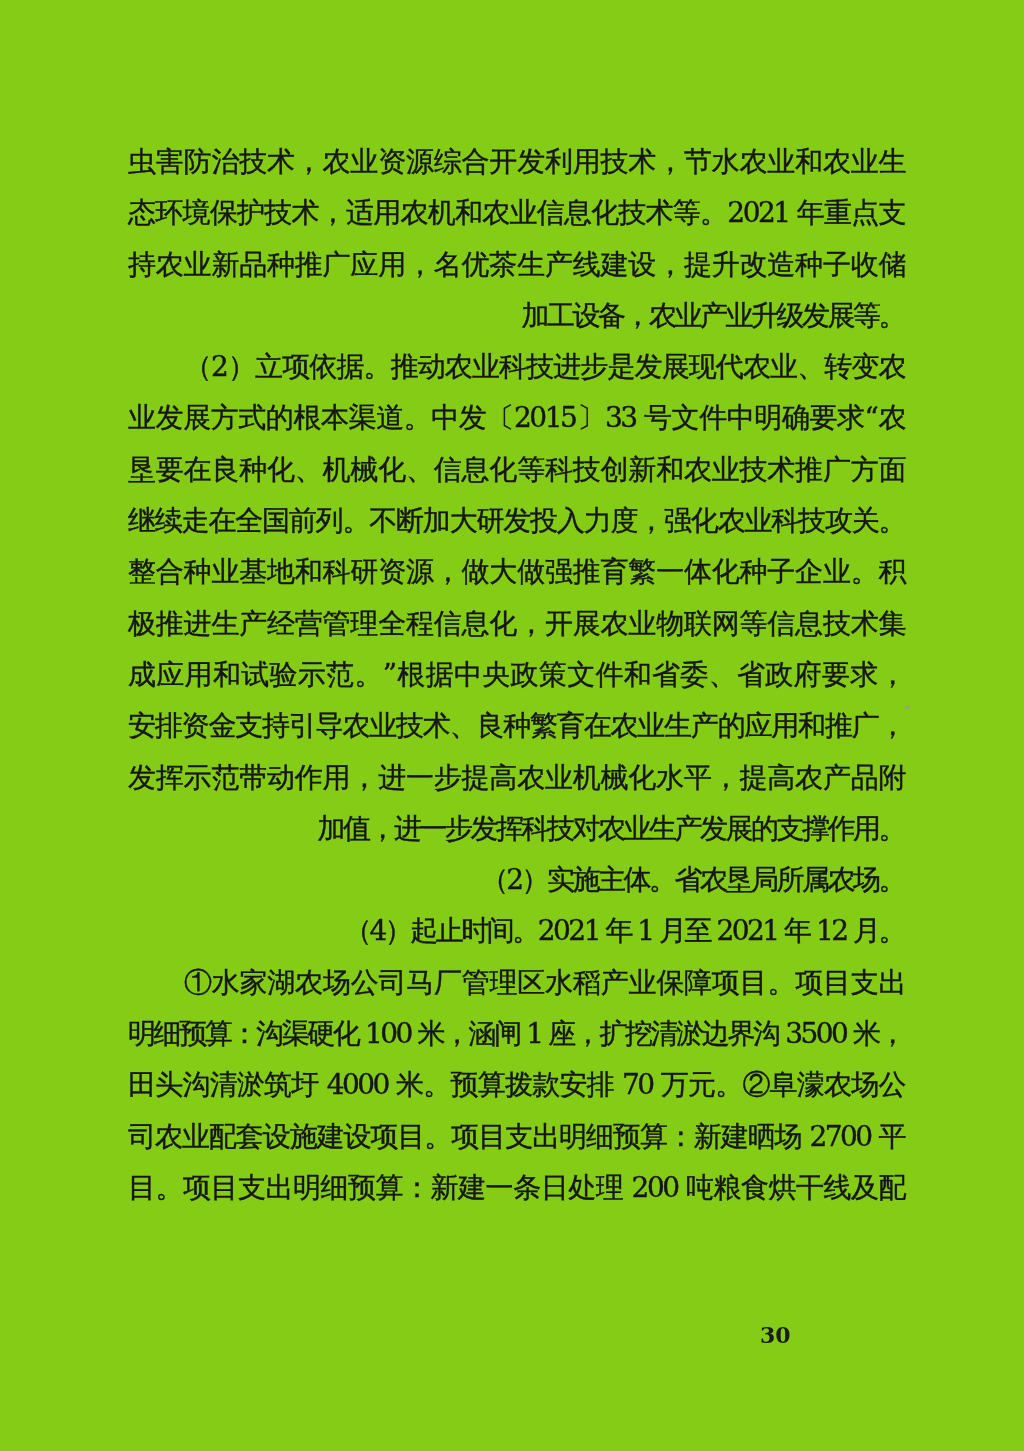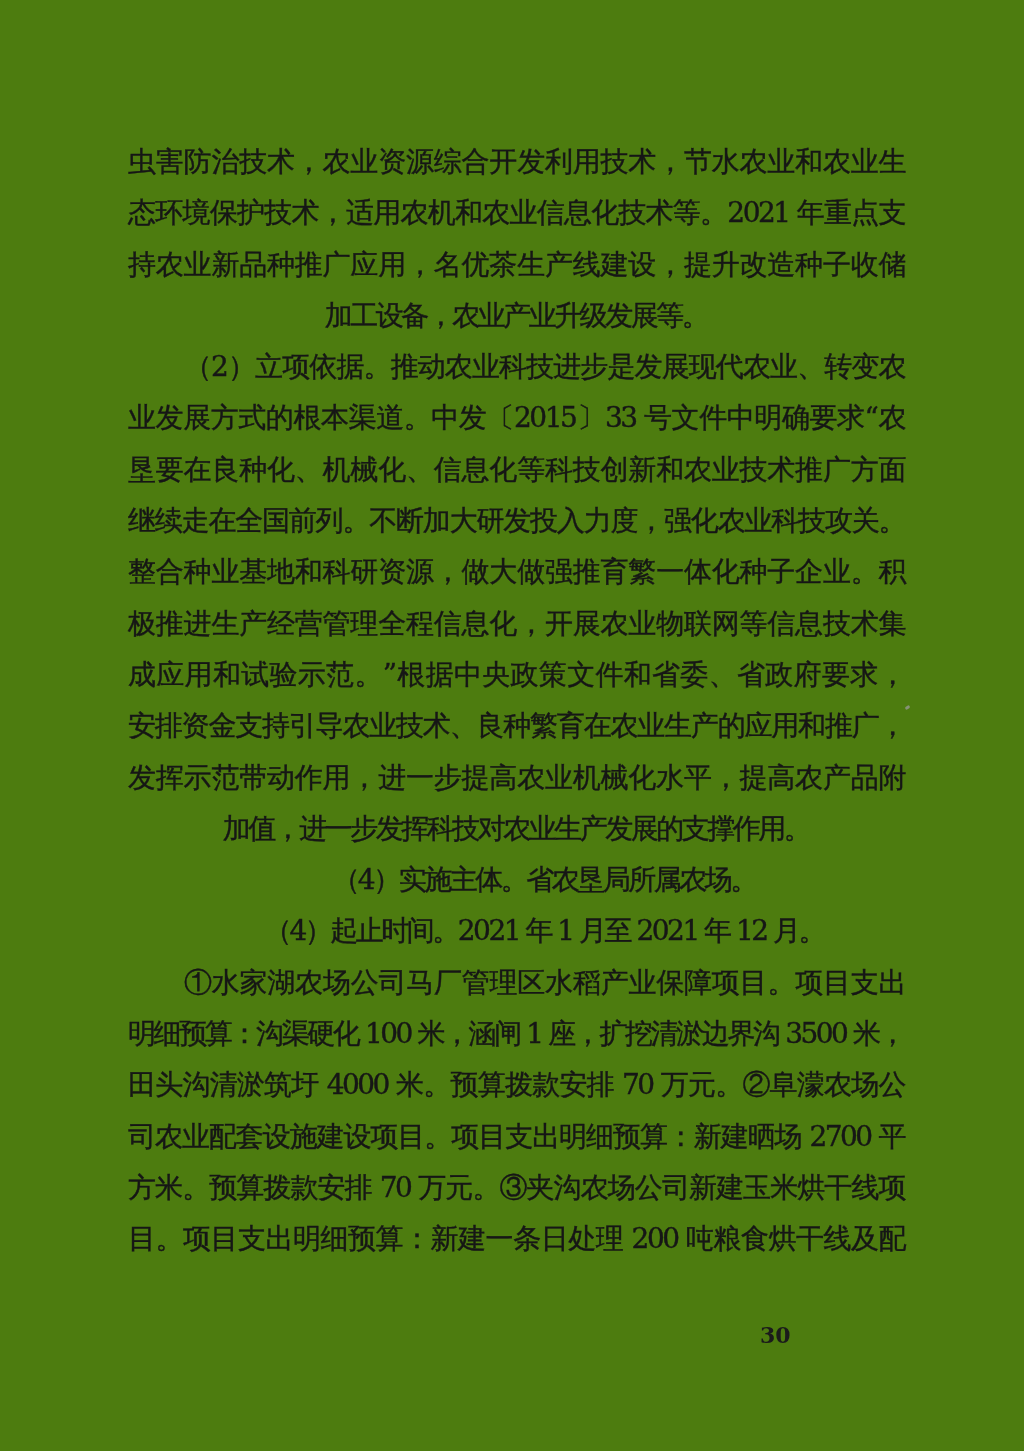--- a/index.html
+++ b/index.html
@@ -4,38 +4,38 @@
 <style>
   html, body {
     margin: 0;
     padding: 0;
     background: #e8e8e8;
   }
   .page {
     position: relative;
     width: 1024px;
     height: 1451px;
-    background: #4d7c0f;
+    background: #84cc16;
     overflow: hidden;
     font-family: "DejaVu Serif", "Liberation Serif", serif;
     color: #161616;
   }
   .text-block {
     position: absolute;
     left: 128px;
     top: 136px;
     width: 776px;
   }
   .line {
     font-size: 28px;
     line-height: 51.3px;
     height: 51.3px;
     letter-spacing: -2.5px;
     white-space: nowrap;
-    text-align: center;
+    text-align: right;
     font-weight: 500;
     -webkit-text-stroke: 0.4px #161616;
   }
   
   .jl {
     white-space: normal;
     text-align: justify;
     text-align-last: justify;
     text-justify: inter-character;
   }
@@ -78,26 +78,25 @@
     <div class="line ind jl">（2）立项依据。推动农业科技进步是发展现代农业、转变农</div>
     <div class="line jl">业发展方式的根本渠道。中发〔2015〕33 号文件中明确要求“农</div>
     <div class="line jl">垦要在良种化、机械化、信息化等科技创新和农业技术推广方面</div>
     <div class="line jl">继续走在全国前列。不断加大研发投入力度，强化农业科技攻关。</div>
     <div class="line jl">整合种业基地和科研资源，做大做强推育繁一体化种子企业。积</div>
     <div class="line jl">极推进生产经营管理全程信息化，开展农业物联网等信息技术集</div>
     <div class="line jl">成应用和试验示范。”根据中央政策文件和省委、省政府要求，</div>
     <div class="line jl">安排资金支持引导农业技术、良种繁育在农业生产的应用和推广，</div>
     <div class="line jl">发挥示范带动作用，进一步提高农业机械化水平，提高农产品附</div>
     <div class="line">加值，进一步发挥科技对农业生产发展的支撑作用。</div>
-    <div class="line ind">（4）实施主体。省农垦局所属农场。</div>
+    <div class="line ind">（2）实施主体。省农垦局所属农场。</div>
     <div class="line ind">（4）起止时间。2021 年 1 月至 2021 年 12 月。</div>
     <div class="line ind jl">①水家湖农场公司马厂管理区水稻产业保障项目。项目支出</div>
     <div class="line jl">明细预算：沟渠硬化 100 米，涵闸 1 座，扩挖清淤边界沟 3500 米，</div>
     <div class="line jl">田头沟清淤筑圩 4000 米。预算拨款安排 70 万元。②阜濛农场公</div>
     <div class="line jl">司农业配套设施建设项目。项目支出明细预算：新建晒场 2700 平</div>
-    <div class="line jl">方米。预算拨款安排 70 万元。③夹沟农场公司新建玉米烘干线项</div>
     <div class="line jl">目。项目支出明细预算：新建一条日处理 200 吨粮食烘干线及配</div>
   </div>
 
   <div class="speck"></div>
 
   <div class="page-number">30</div>
 </div>
 
 </body></html>

